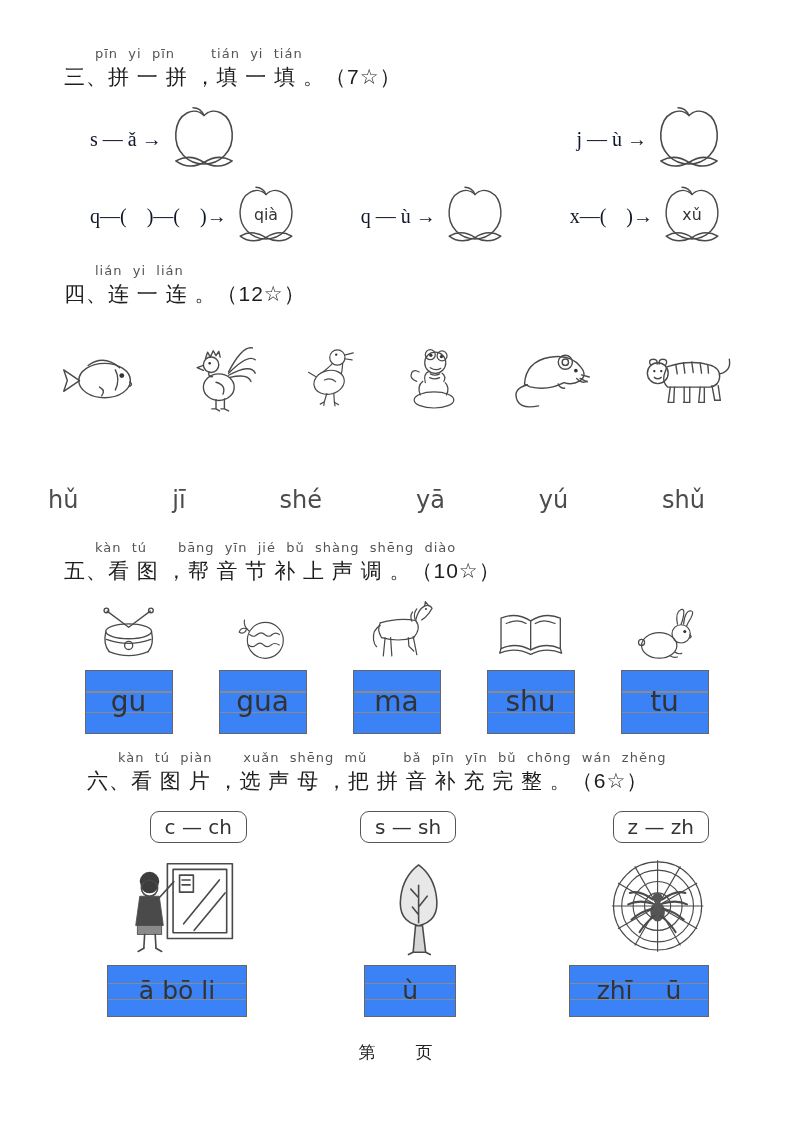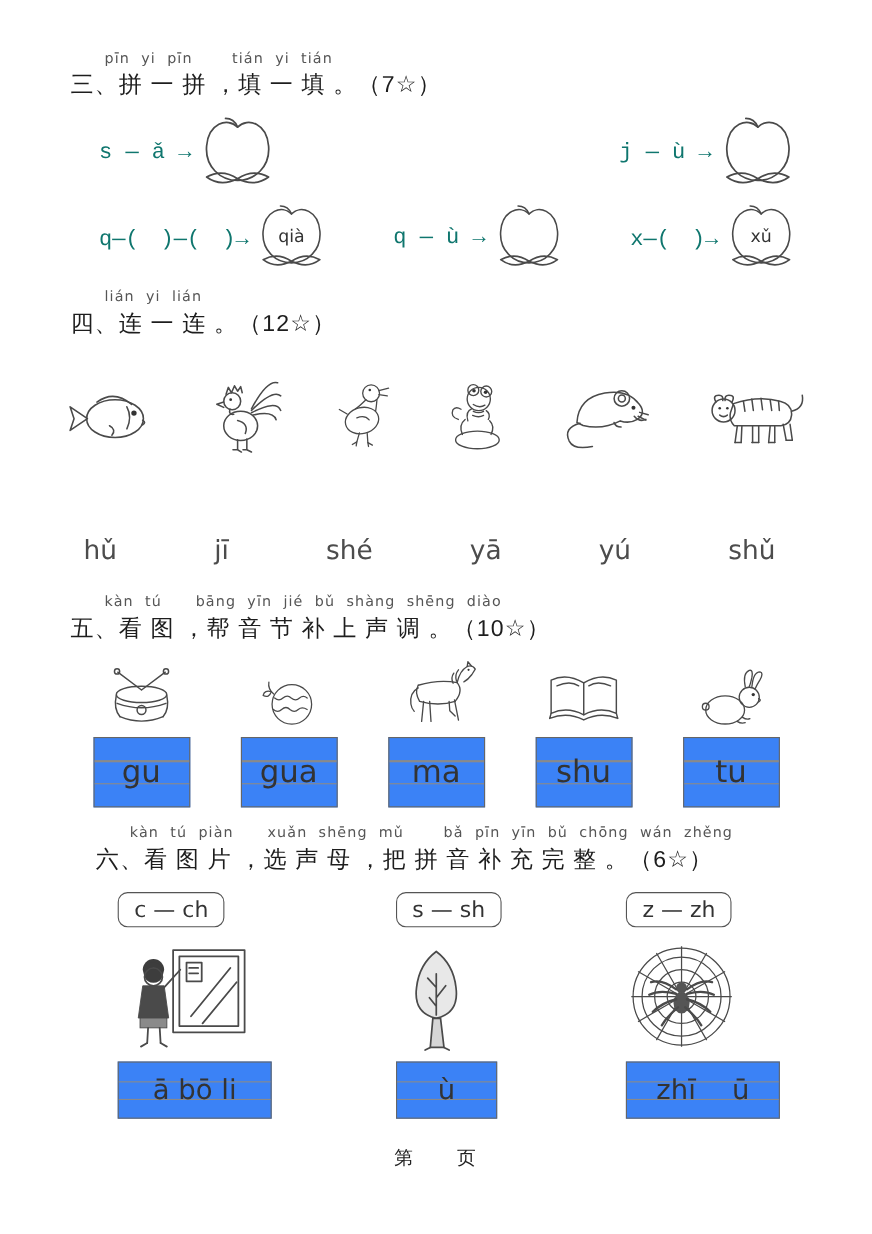--- a/index.html
+++ b/index.html
@@ -26,36 +26,36 @@
   }
   .indent-a { padding-left:95px; }
   .indent-b { padding-left:64px; }
 
   
   .s3-row { display:flex; align-items:center; padding:0 64px 0 90px;
             justify-content:space-between; }
   .s3-row1 { margin-top:12px; }
   .s3-row2 { margin-top:8px; }
   .s3-item { display:flex; align-items:center; gap:2px; }
-  .formula { font-size:20px; color:#0f766e; white-space:pre;
-             font-family:Liberation Mono, monospace; }
+  .formula { font-size:20px; color:#0f172a; white-space:pre;
+             font-family:Liberation Serif, serif; }
   .peach-text { font:22px "DejaVu Sans",sans-serif; fill:#333; }
 
   
   .ink { stroke:#4a4a4a; fill:none; stroke-width:2;
          stroke-linecap:round; stroke-linejoin:round; }
   .ink-fill { stroke:#4a4a4a; fill:#e8e8e8; stroke-width:2;
          stroke-linecap:round; stroke-linejoin:round; }
 
   
   .sec4 { margin-top:14px; }
   .animal-row { margin-top:18px; padding:0 58px;
                 display:flex; align-items:center; justify-content:space-between;
                 height:102px; }
-  .word-row { margin-top:58px; padding:0 88px 0 76px;
+  .word-row { margin-top:58px; padding:0 88px 0 48px;
               display:flex; justify-content:space-between;
               font-size:24px; color:#4c4c4c;
               font-family:"DejaVu Sans",sans-serif; }
 
   
   .fourline {
     position:relative; border:1.6px solid #666; background:#3b82f6;
     display:flex; align-items:center; justify-content:center;
   }
   .fourline::before, .fourline::after {
@@ -75,21 +75,21 @@
   .s5-row { margin-top:16px; display:flex; justify-content:center; gap:46px; }
   .s5-col { width:88px; display:flex; flex-direction:column; align-items:center; }
   .s5-pic { height:64px; display:flex; align-items:flex-end; justify-content:center; }
   .s5-col .fourline { width:88px; height:64px; margin-top:5px; }
   .s5-col .fourline span { font-size:28px; }
 
   
   .sec6 { margin-top:16px;margin-left:23px; }
   .s6-cols { margin-top:16px; padding:0 84px;
              display:flex; justify-content:space-between; }
-  .s6-col { display:flex; flex-direction:column; align-items:flex-start; }
+  .s6-col { display:flex; flex-direction:column; align-items:flex-end; }
   .choice-box {
     border:1.6px solid #555; border-radius:9px;
     padding:3px 14px; font-size:20px; color:#333;
     font-family:"DejaVu Sans",sans-serif; white-space:pre;
   }
   .s6-pic { height:108px; display:flex; align-items:flex-end; justify-content:center;
             margin-top:8px; }
   .s6-col .fourline { height:52px; margin-top:6px; }
   .s6-col .fourline span { font-size:25px; }
   .w-wide .fourline { width:140px; }

